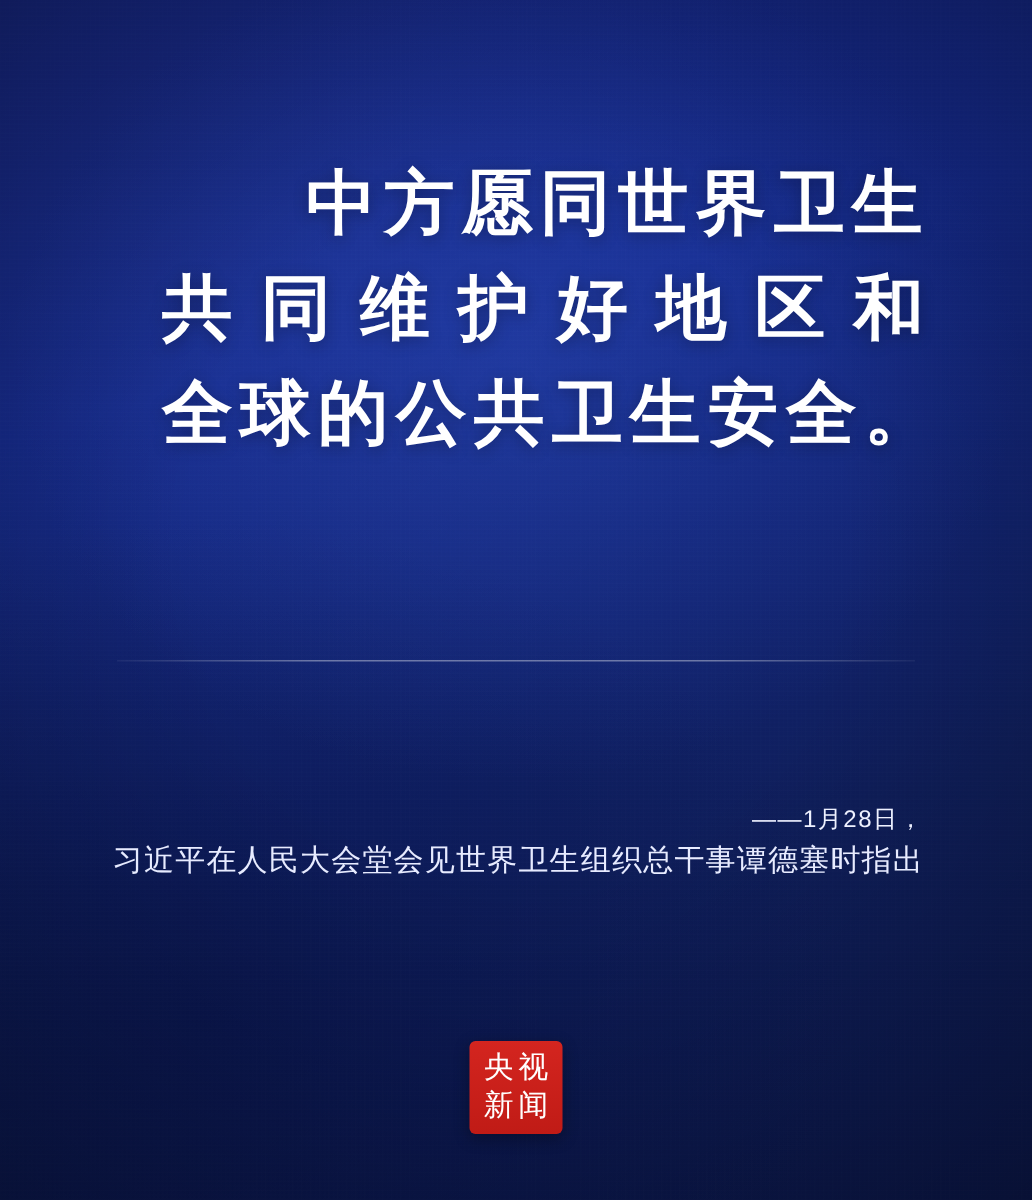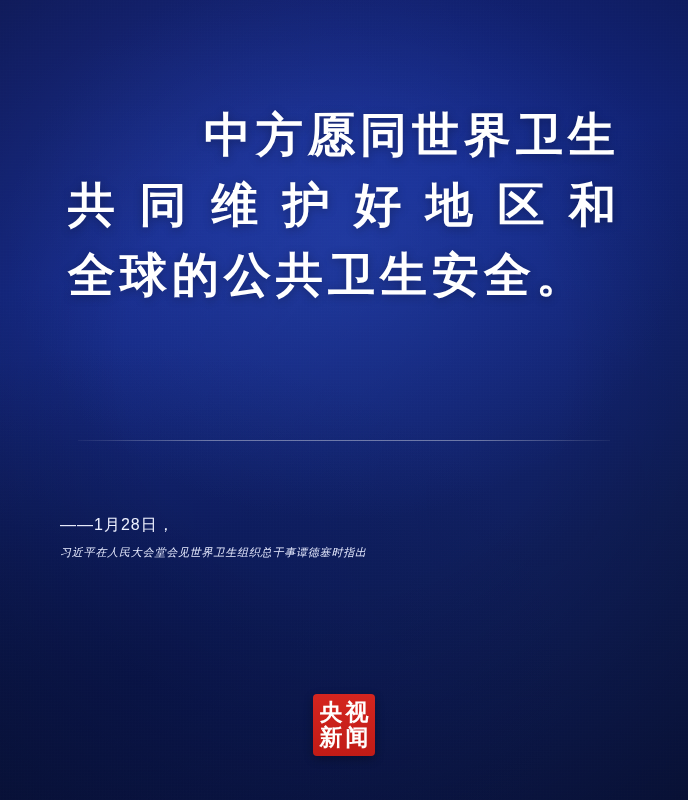--- a/index.html
+++ b/index.html
@@ -62,79 +62,79 @@
     text-align: right;
   }
   .quote-line {
     color: #ffffff;
     font-size: 47px;
     line-height: 70px;
     letter-spacing: 5px;
     font-weight: 600;
     white-space: nowrap;
     text-shadow: 0 2px 10px rgba(0,0,0,0.28);
+    margin-left: 40px;
   }
   .quote-line.l1 { text-align: right; }
   .quote-line.l2 { text-align: justify; text-align-last: justify; letter-spacing: 4px; }
   .quote-line.l3 { text-align: justify; text-align-last: justify; letter-spacing: 2px; }
   .quote-line.l4 { text-align: left; letter-spacing: 5px; }
 
   .divider {
     position: absolute;
     top: 440px;
     left: 78px;
     width: 532px;
     height: 1px;
     background: linear-gradient(90deg, rgba(255,255,255,0.05) 0%, rgba(255,255,255,0.38) 25%, rgba(255,255,255,0.38) 75%, rgba(255,255,255,0.05) 100%);
   }
 
   .attribution {
     position: absolute;
-    top: 512px;
+    top: 534px;
     left: 60px;
     right: 72px;
-    text-align: left;
+    text-align: right;
     color: #e9edff;
   }
   .attr-date {
     font-size: 16px;
     letter-spacing: 1px;
     line-height: 26px;
     color: #eef1ff;
   }
   .attr-detail {
-    font-size: 11px;
+    font-size: 20px;
     letter-spacing: 0.8px;
     line-height: 28px;
     color: #e7ebff;
     white-space: nowrap;
-    font-style: italic;
   }
 
   .logo {
     position: absolute;
     left: 50%;
     transform: translateX(-50%);
     top: 694px;
     width: 62px;
     height: 62px;
     border-radius: 4px;
     background: linear-gradient(180deg, #d4251f 0%, #c01b16 100%);
     display: flex;
     flex-direction: column;
     align-items: center;
     justify-content: center;
     box-shadow: 0 3px 10px rgba(0,0,0,0.30);
   }
   .logo-line {
     color: #ffffff;
-    font-size: 23px;
+    font-size: 20px;
     line-height: 25px;
     letter-spacing: 3px;
-    font-weight: 700;
+    font-weight: 400;
     text-indent: 3px;
   }
 </style>
 </head>
 <body>
 
 <div class="poster">
   <div class="texture"></div>
   <div class="vignette"></div>
 

